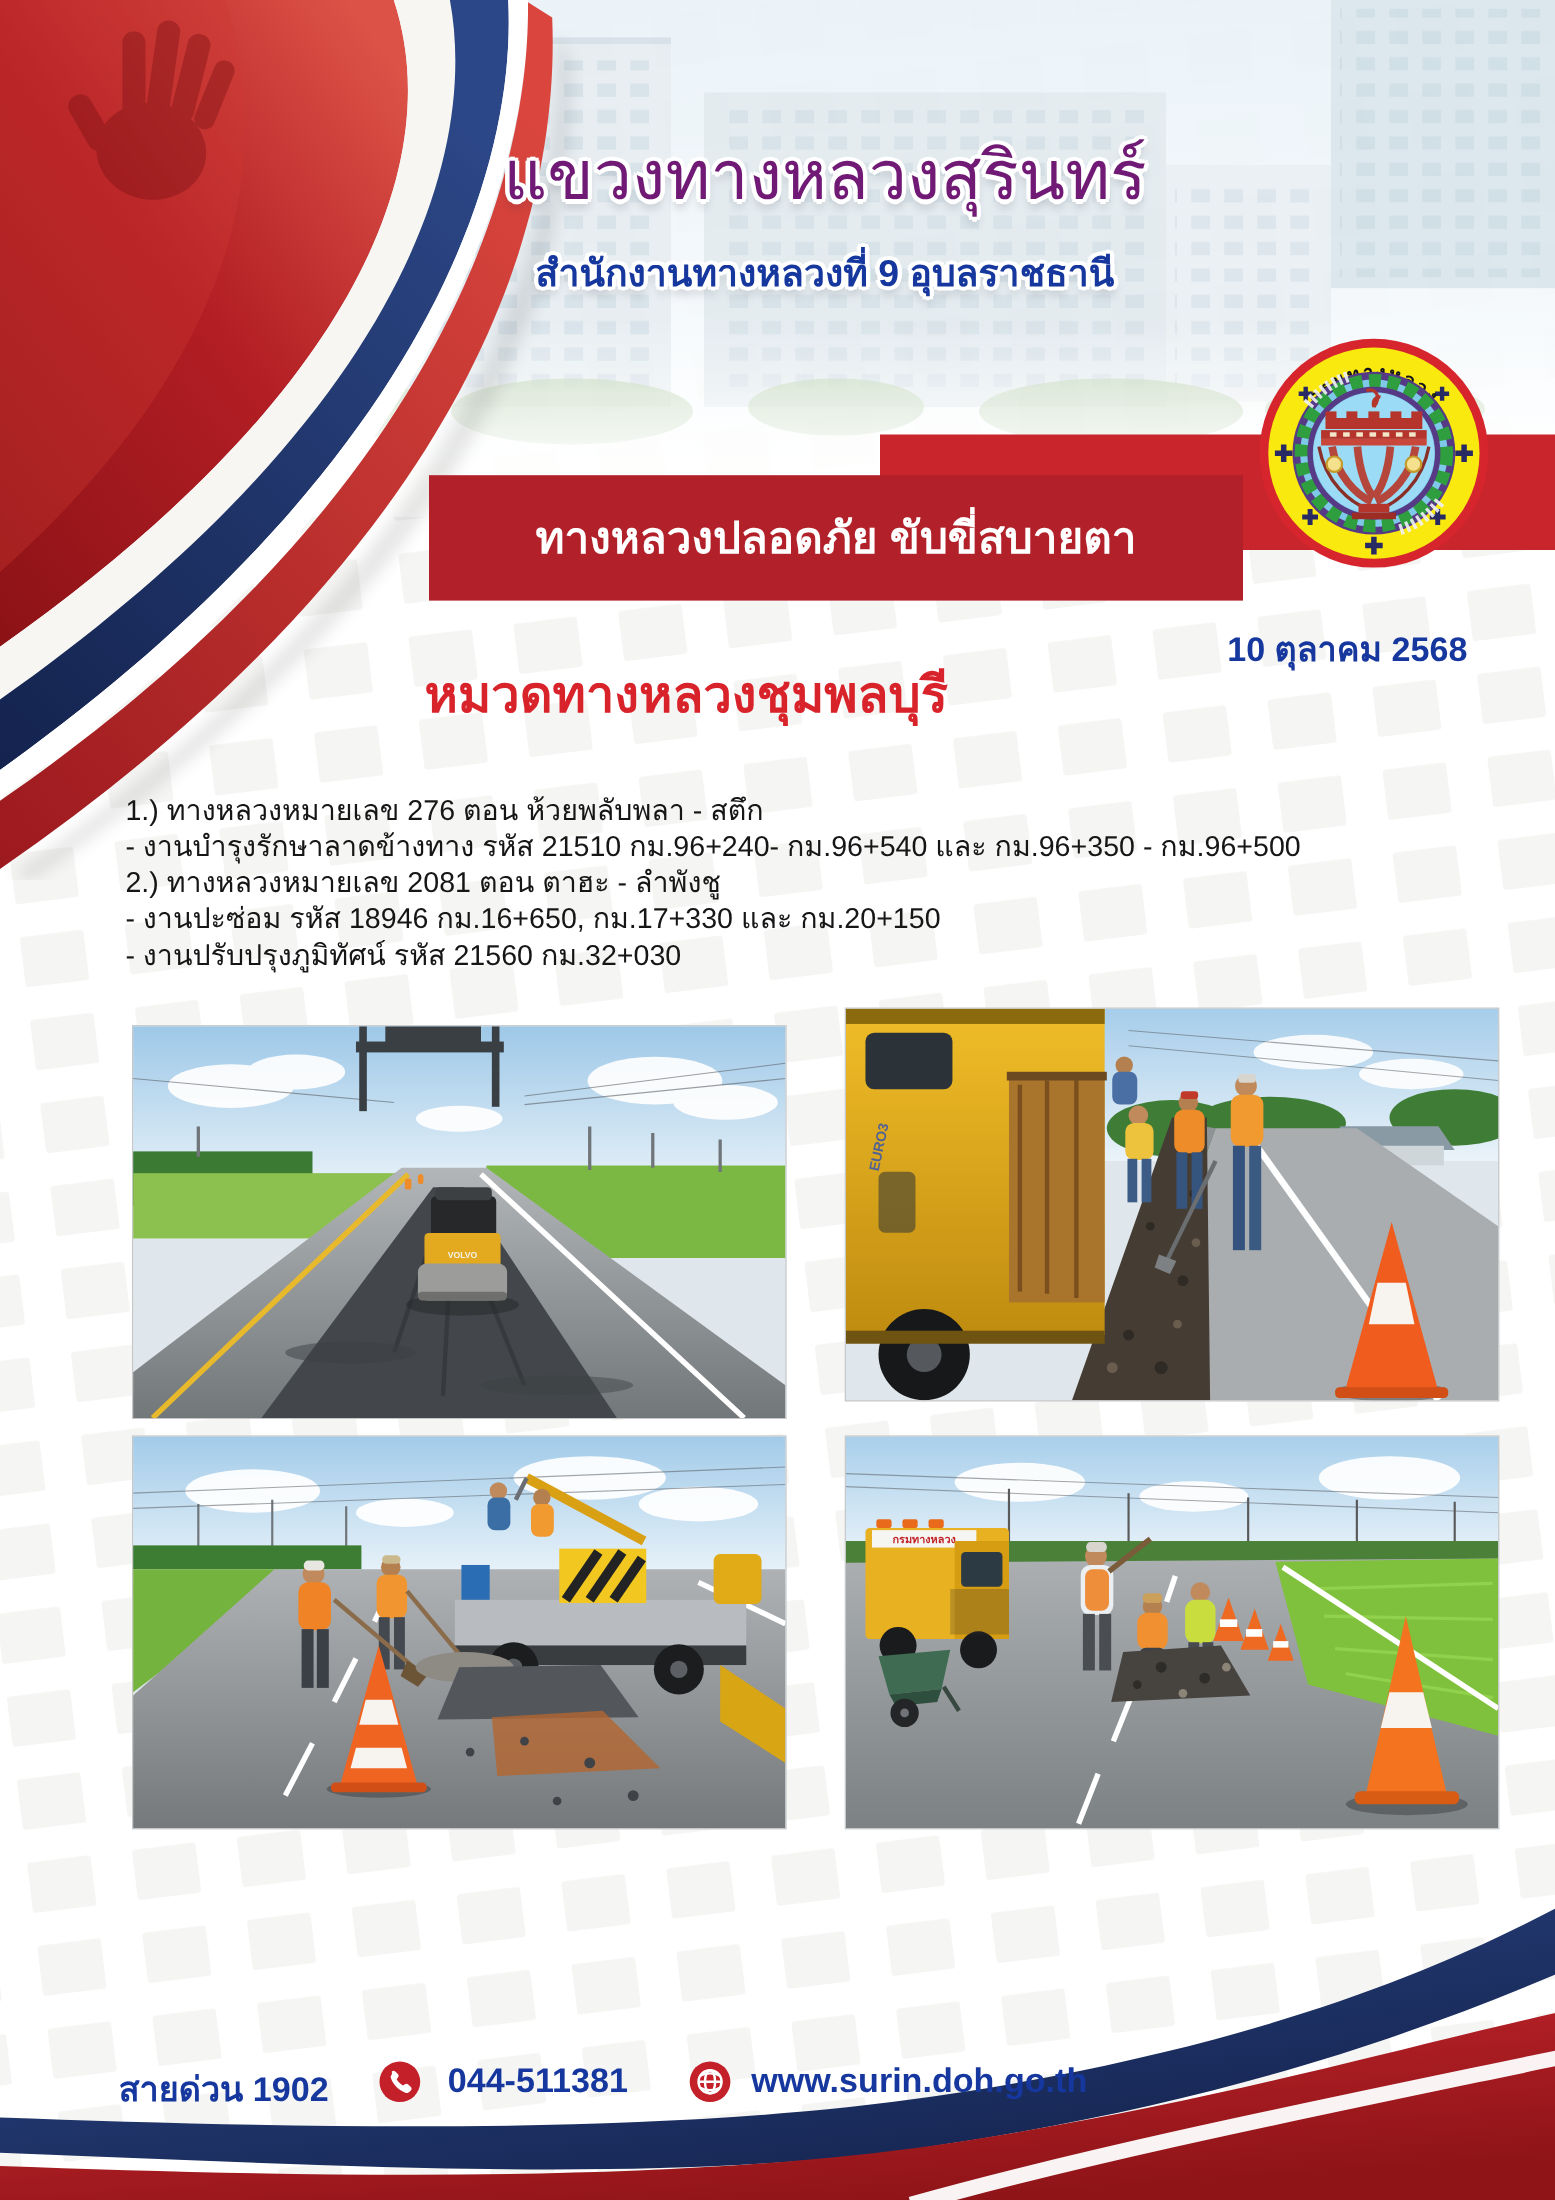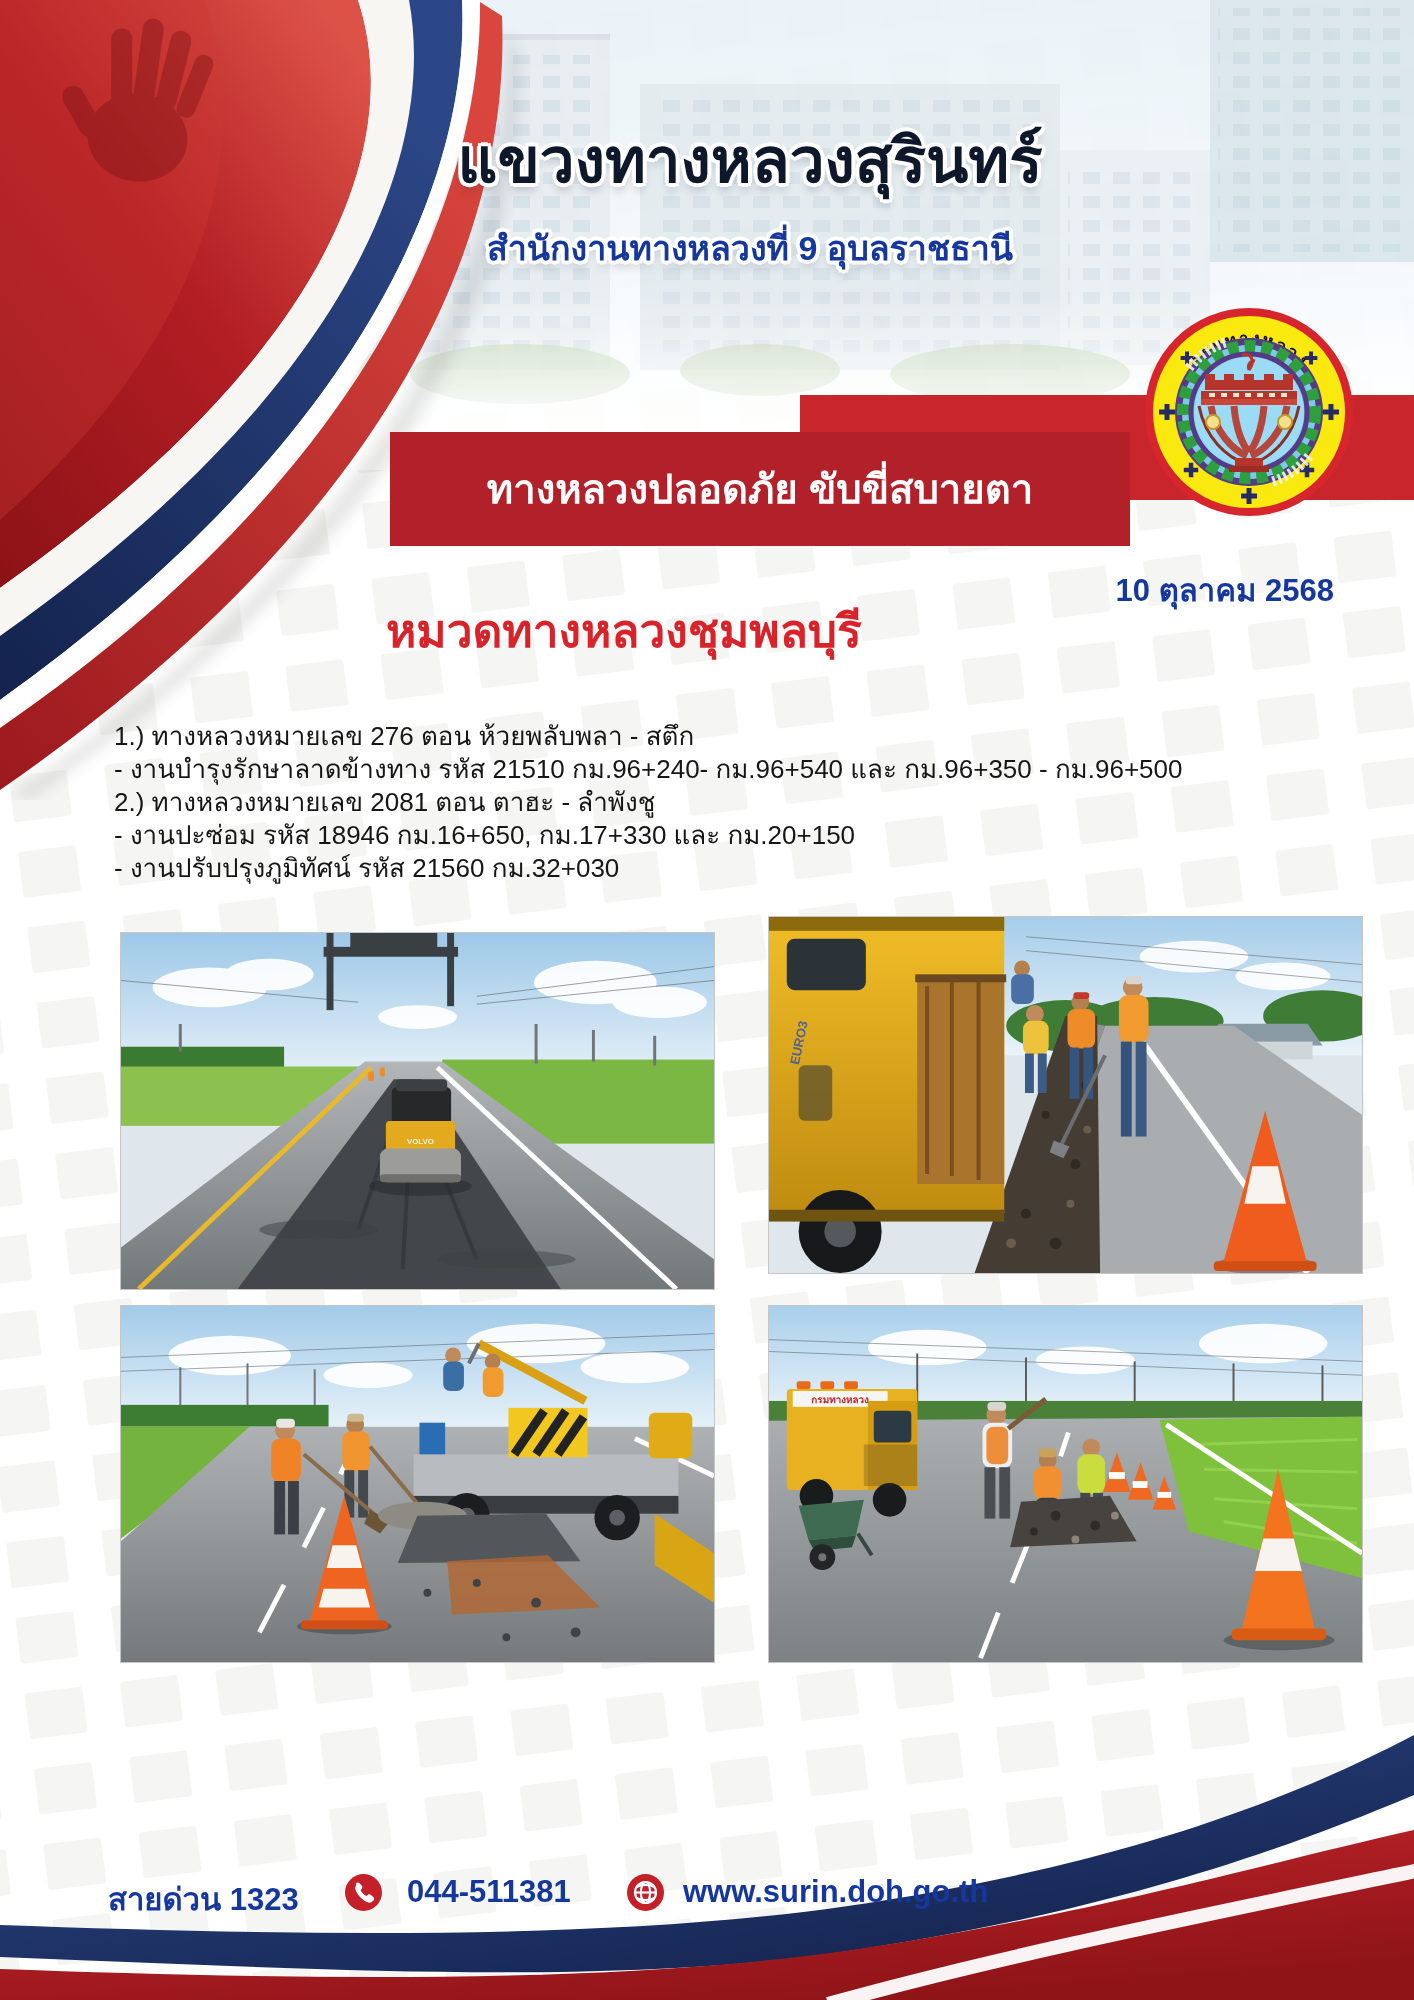--- a/index.html
+++ b/index.html
@@ -5,21 +5,21 @@
   html,body{margin:0;padding:0;background:#888;}
   .page{position:relative;width:1414px;height:2000px;background:#ffffff;overflow:hidden;
         font-family:"Liberation Sans","DejaVu Sans",sans-serif;margin:0 auto;}
   .bgpattern{position:absolute;left:0;top:0;width:1414px;height:2000px;z-index:0;}
   .hdr-svg{position:absolute;left:0;top:0;width:1414px;height:800px;z-index:1;}
   .band-bright{position:absolute;left:800px;top:395px;width:614px;height:105px;background:#c9252c;z-index:2;}
   .banner{position:absolute;left:390px;top:432px;width:740px;height:114px;background:#b2202a;z-index:3;
           display:flex;align-items:center;justify-content:center;color:#fff;font-size:40px;font-weight:700;}
   .seal{position:absolute;left:1143px;top:306px;width:212px;height:212px;z-index:4;}
   .title-block{position:absolute;left:388px;top:128px;width:724px;text-align:center;z-index:3;}
-  .page-title{font-size:62px;font-weight:700;color:#0f172a;line-height:1.05;}
+  .page-title{font-size:62px;font-weight:400;color:#701a75;line-height:1.05;}
   .page-subtitle{margin-top:28px;font-size:34px;font-weight:800;color:#16379e;}
   .outline-white{text-shadow:-3px -3px 0 #fff,3px -3px 0 #fff,-3px 3px 0 #fff,3px 3px 0 #fff,
                  -4px 0 0 #fff,4px 0 0 #fff,0 -4px 0 #fff,0 4px 0 #fff,0 7px 9px rgba(40,40,60,.25);}
   .date{position:absolute;right:80px;top:565px;font-size:31px;font-weight:800;color:#16379e;z-index:3;}
   .section-title{position:absolute;left:386px;top:594px;font-size:46px;font-weight:800;color:#d9232b;z-index:3;}
   .work-list{position:absolute;left:114px;top:720px;width:1210px;font-size:26px;color:#161616;
              line-height:33px;z-index:3;}
   .photo{position:absolute;width:595px;height:358px;border:1px solid #c6c6c6;box-sizing:border-box;
          background:#dfe7ec;z-index:2;}
   .photo svg{display:block;width:100%;height:100%;}
@@ -619,21 +619,21 @@
         <stop offset="0" stop-color="#c9272e"></stop>
           <stop offset="1" stop-color="#8f1418"></stop>
       </linearGradient>
     </defs>
     <path fill="url(#fnavy)" d="M0,335 C280,345 600,352 848,316 C1090,280 1268,222 1414,145 L1414,205 C1260,270 1086,326 842,362 C598,398 278,377 0,367 Z"></path>
     <path fill="url(#fred)" d="M0,379 C280,389 600,396 852,360 C1095,324 1270,272 1414,240 L1414,410 L0,410 Z"></path>
     <path d="M828,414 C1000,366 1200,326 1420,280" stroke="#ffffff" stroke-width="14" fill="none" opacity="0.95"></path>
   </svg>
 
   <div class="contact">
-    <div class="c-text" style="left:108px;">สายด่วน 1323</div>
+    <div class="c-text" style="left:108px;">สายด่วน 1902</div>
     <div class="c-icon" style="left:345px;">
       <svg viewBox="0 0 37 37" width="37" height="37">
         <path fill="#ffffff" d="M11.2,9.1 c0.9-0.9,2.3-0.9,3.1,0 l2.4,2.4 c0.8,0.8,0.9,2.1,0.2,3 l-1.3,1.7 c1.4,2.4,3.4,4.4,5.8,5.8 l1.7-1.3 c0.9-0.7,2.2-0.6,3,0.2 l2.4,2.4 c0.9,0.9,0.9,2.3,0,3.1 l-1.2,1.2 c-1,1-2.5,1.4-3.8,0.9 c-6.1-2.2-10.9-7-13.1-13.1 c-0.5-1.3-0.1-2.8,0.9-3.8 Z"></path>
       </svg>
     </div>
     <div class="c-text" style="left:407px;text-align:right;">044-511381</div>
     <div class="c-icon" style="left:627px;">
       <svg viewBox="0 0 37 37" width="37" height="37">
         <g stroke="#ffffff" stroke-width="2.2" fill="none">
           <circle cx="18.5" cy="18.5" r="10.5"></circle>

